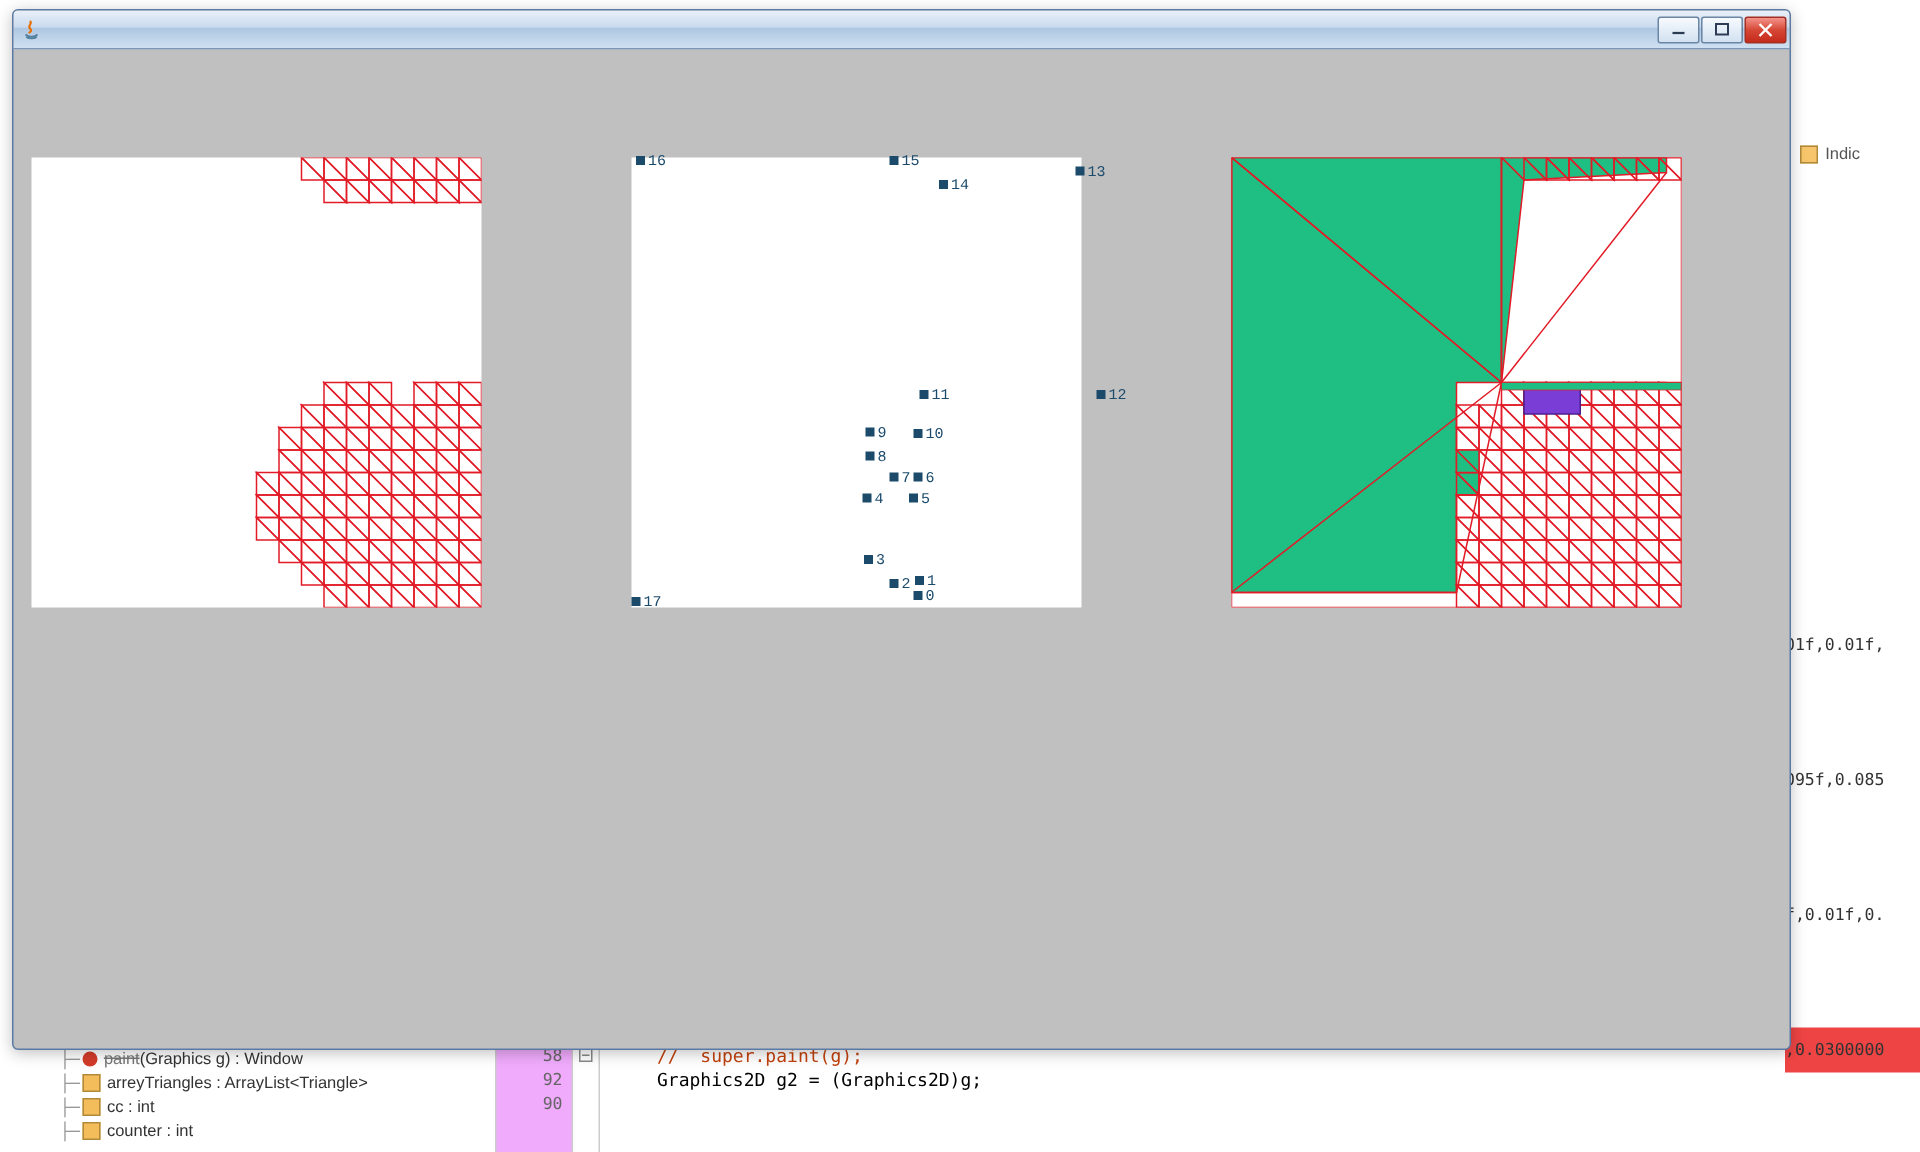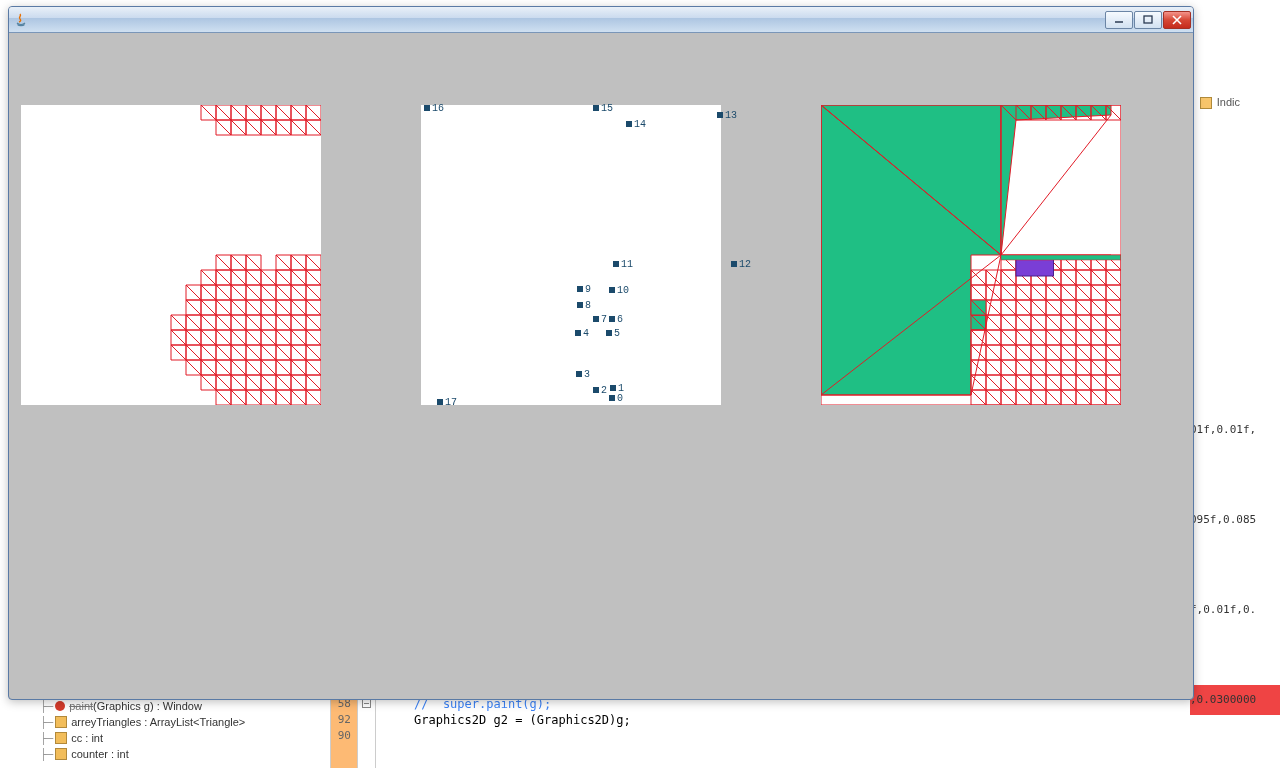--- a/index.html
+++ b/index.html
@@ -77,22 +77,22 @@
     border: 1px solid #b2893a;
     margin-right: 4px;
   }
   .outline-row .redball {
     width: 10px; height: 10px;
     border-radius: 50%;
     background: #d43b2b;
     margin-right: 4px;
   }
   .gutter {
-    width: 28px;
-    background: #fdba74;
+    width: 52px;
+    background: #f0abfc;
     border-left: 1px solid #ccc;
     border-right: 1px solid #ccc;
     font-family: Consolas, monospace;
     font-size: 11px;
     color: #666;
     text-align: right;
     padding-right: 6px;
     line-height: 16px;
   }
   .fold {
@@ -116,21 +116,21 @@
   }
   .code {
     flex: 1;
     font-family: Consolas, monospace;
     font-size: 12px;
     line-height: 16px;
     padding-left: 38px;
     color: #000;
     white-space: pre;
   }
-  .code .comment { color: #3b82f6; }
+  .code .comment { color: #c2410c; }
 
   
   .java-window {
     position: absolute;
     left: 8px;
     top: 6px;
     width: 1186px;
     height: 694px;
     border: 1px solid #5a7aa5;
     border-radius: 4px;
@@ -520,21 +520,21 @@
           <div class="node" style="left: 172px; top: 209px;"><span class="sq"></span>7</div>
           <div class="node" style="left: 156px; top: 195px;"><span class="sq"></span>8</div>
           <div class="node" style="left: 156px; top: 179px;"><span class="sq"></span>9</div>
           <div class="node" style="left: 188px; top: 180px;"><span class="sq"></span>10</div>
           <div class="node" style="left: 192px; top: 154px;"><span class="sq"></span>11</div>
           <div class="node" style="left: 296px; top: 154px; margin-left: 14px;"><span class="sq"></span>12</div>
           <div class="node" style="left: 296px; top: 5px;"><span class="sq"></span>13</div>
           <div class="node" style="left: 205px; top: 14px;"><span class="sq"></span>14</div>
           <div class="node" style="left: 172px; top: -2px;"><span class="sq"></span>15</div>
           <div class="node" style="left: 3px; top: -2px;"><span class="sq"></span>16</div>
-          <div class="node" style="left: 16px; top: 292px;"><span class="sq"></span>17</div>
+          <div class="node" style="left: 0; top: 292px;"><span class="sq"></span>17</div>
         </div>
 
       <div class="panel panel3">
         <svg width="300" height="300" id="p3svg">
             <path d="M0,0 L180,0 L180,150 L150,150 L150,210 L165,210 L165,225 L150,225 L150,290 L0,290 Z" fill="#1fbf84" stroke="#e11b27" stroke-width="1"></path>
             <path d="M180,0 L290,0 L290,10 L195,15 Z" fill="#1fbf84" stroke="#e11b27" stroke-width="1"></path>
             <path d="M180,0 L180,150 L195,15 Z" fill="#1fbf84" stroke="#e11b27" stroke-width="1"></path>
             <line x1="180" y1="150" x2="0" y2="0" stroke="#e11b27" stroke-width="1"></line>
             <line x1="180" y1="150" x2="0" y2="290" stroke="#e11b27" stroke-width="1"></line>
             <line x1="180" y1="150" x2="150" y2="290" stroke="#e11b27" stroke-width="1"></line>

